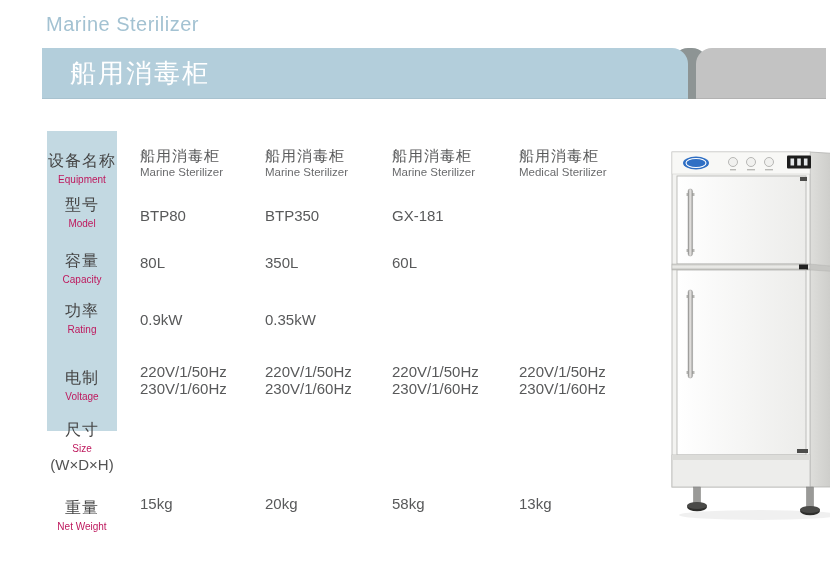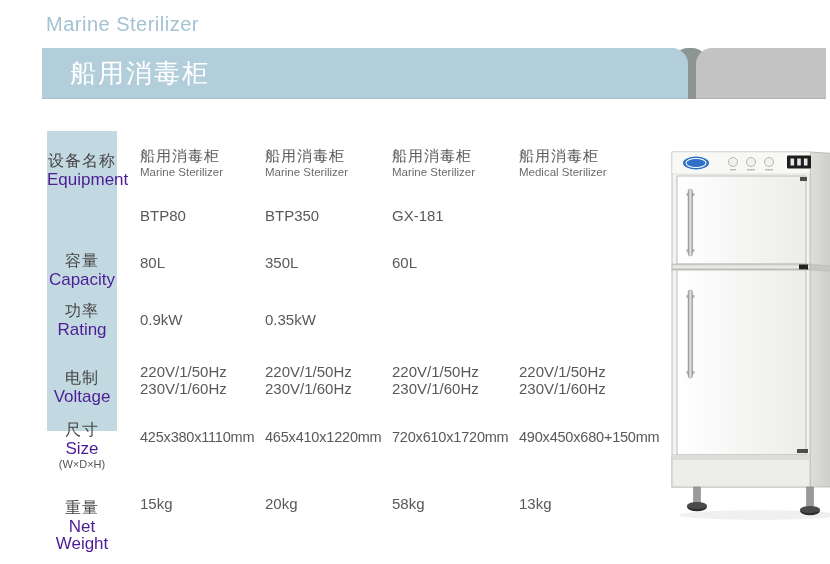--- a/index.html
+++ b/index.html
@@ -24,22 +24,22 @@
   .banner-blue{position:absolute;left:10px;top:48px;width:646px;height:51px;
     background:var(--banner-blue);border-radius:0 16px 0 0;z-index:2;
     display:flex;align-items:center;border-bottom:1px solid #a8c2cf;}
   .banner-blue span{padding-left:28px;font-size:26px;color:#ffffff;letter-spacing:2px;}
   .banner-gray{position:absolute;left:664px;top:48px;width:130px;height:51px;
     background:var(--banner-gray);border-radius:16px 0 0 0;z-index:2;border-bottom:1px solid #b2b2b2;}
 
   .sidebar{position:absolute;left:15px;top:131px;width:70px;height:300px;background:var(--sidebar-blue);}
   .side-row{position:absolute;left:0;width:70px;text-align:center;}
   .side-row .zh{font-size:16px;line-height:20px;color:var(--label-dark);letter-spacing:1px;}
-  .side-row .en{font-size:17px;line-height:17px;color:#4c1d95;}
-  .side-row .en2{font-size:11px;line-height:15px;color:#535353;}
+  .side-row .en{font-size:10px;line-height:17px;color:#be185d;}
+  .side-row .en2{font-size:15px;line-height:15px;color:#535353;}
 
   .trow{position:absolute;left:108px;width:530px;display:grid;grid-template-columns:125px 127px 127px 151px;}
   .trow .cell{font-size:15px;color:var(--text-dark);}
   .name-row .zh{font-size:15px;line-height:19px;letter-spacing:1px;}
   .name-row .en{font-size:11.5px;line-height:14px;color:#6a6b6d;}
   .voltage-row .cell div{line-height:16.5px;}
   .size-row .cell{font-size:14.5px;letter-spacing:-0.2px;}
 
   .product-photo{position:absolute;left:637px;top:143px;width:180px;height:378px;}
 </style>
@@ -54,20 +54,24 @@
   <div class="banner-blue">
     <span>船用消毒柜</span>
   </div>
   <div class="banner-gray"></div>
 
   <div class="sidebar">
     <div class="side-row" style="top:20px">
       <div class="zh">设备名称</div>
       <div class="en">Equipment</div>
     </div>
+    <div class="side-row" style="top:64px">
+      <div class="zh">型号</div>
+      <div class="en">Model</div>
+    </div>
     <div class="side-row" style="top:170px">
       <div class="zh">功率</div>
       <div class="en">Rating</div>
     </div>
     <div class="side-row" style="top:120px">
       <div class="zh">容量</div>
       <div class="en">Capacity</div>
     </div>
     <div class="side-row" style="top:237px">
       <div class="zh">电制</div>
@@ -132,26 +136,20 @@
     <div class="cell">
       <div>220V/1/50Hz</div>
       <div>230V/1/60Hz</div>
     </div>
     <div class="cell">
       <div>220V/1/50Hz</div>
       <div>230V/1/60Hz</div>
     </div>
   </div>
 
-  <div class="trow size-row" style="top:429px">
-    <div class="cell">425x380x1110mm</div>
-    <div class="cell">465x410x1220mm</div>
-    <div class="cell">720x610x1720mm</div>
-    <div class="cell">490x450x680+150mm</div>
-  </div>
 
   <div class="trow" style="top:495px">
     <div class="cell">15kg</div>
     <div class="cell">20kg</div>
     <div class="cell">58kg</div>
     <div class="cell">13kg</div>
   </div>
 
   <svg class="product-photo" viewBox="0 0 180 378" aria-hidden="true">
     <defs>

